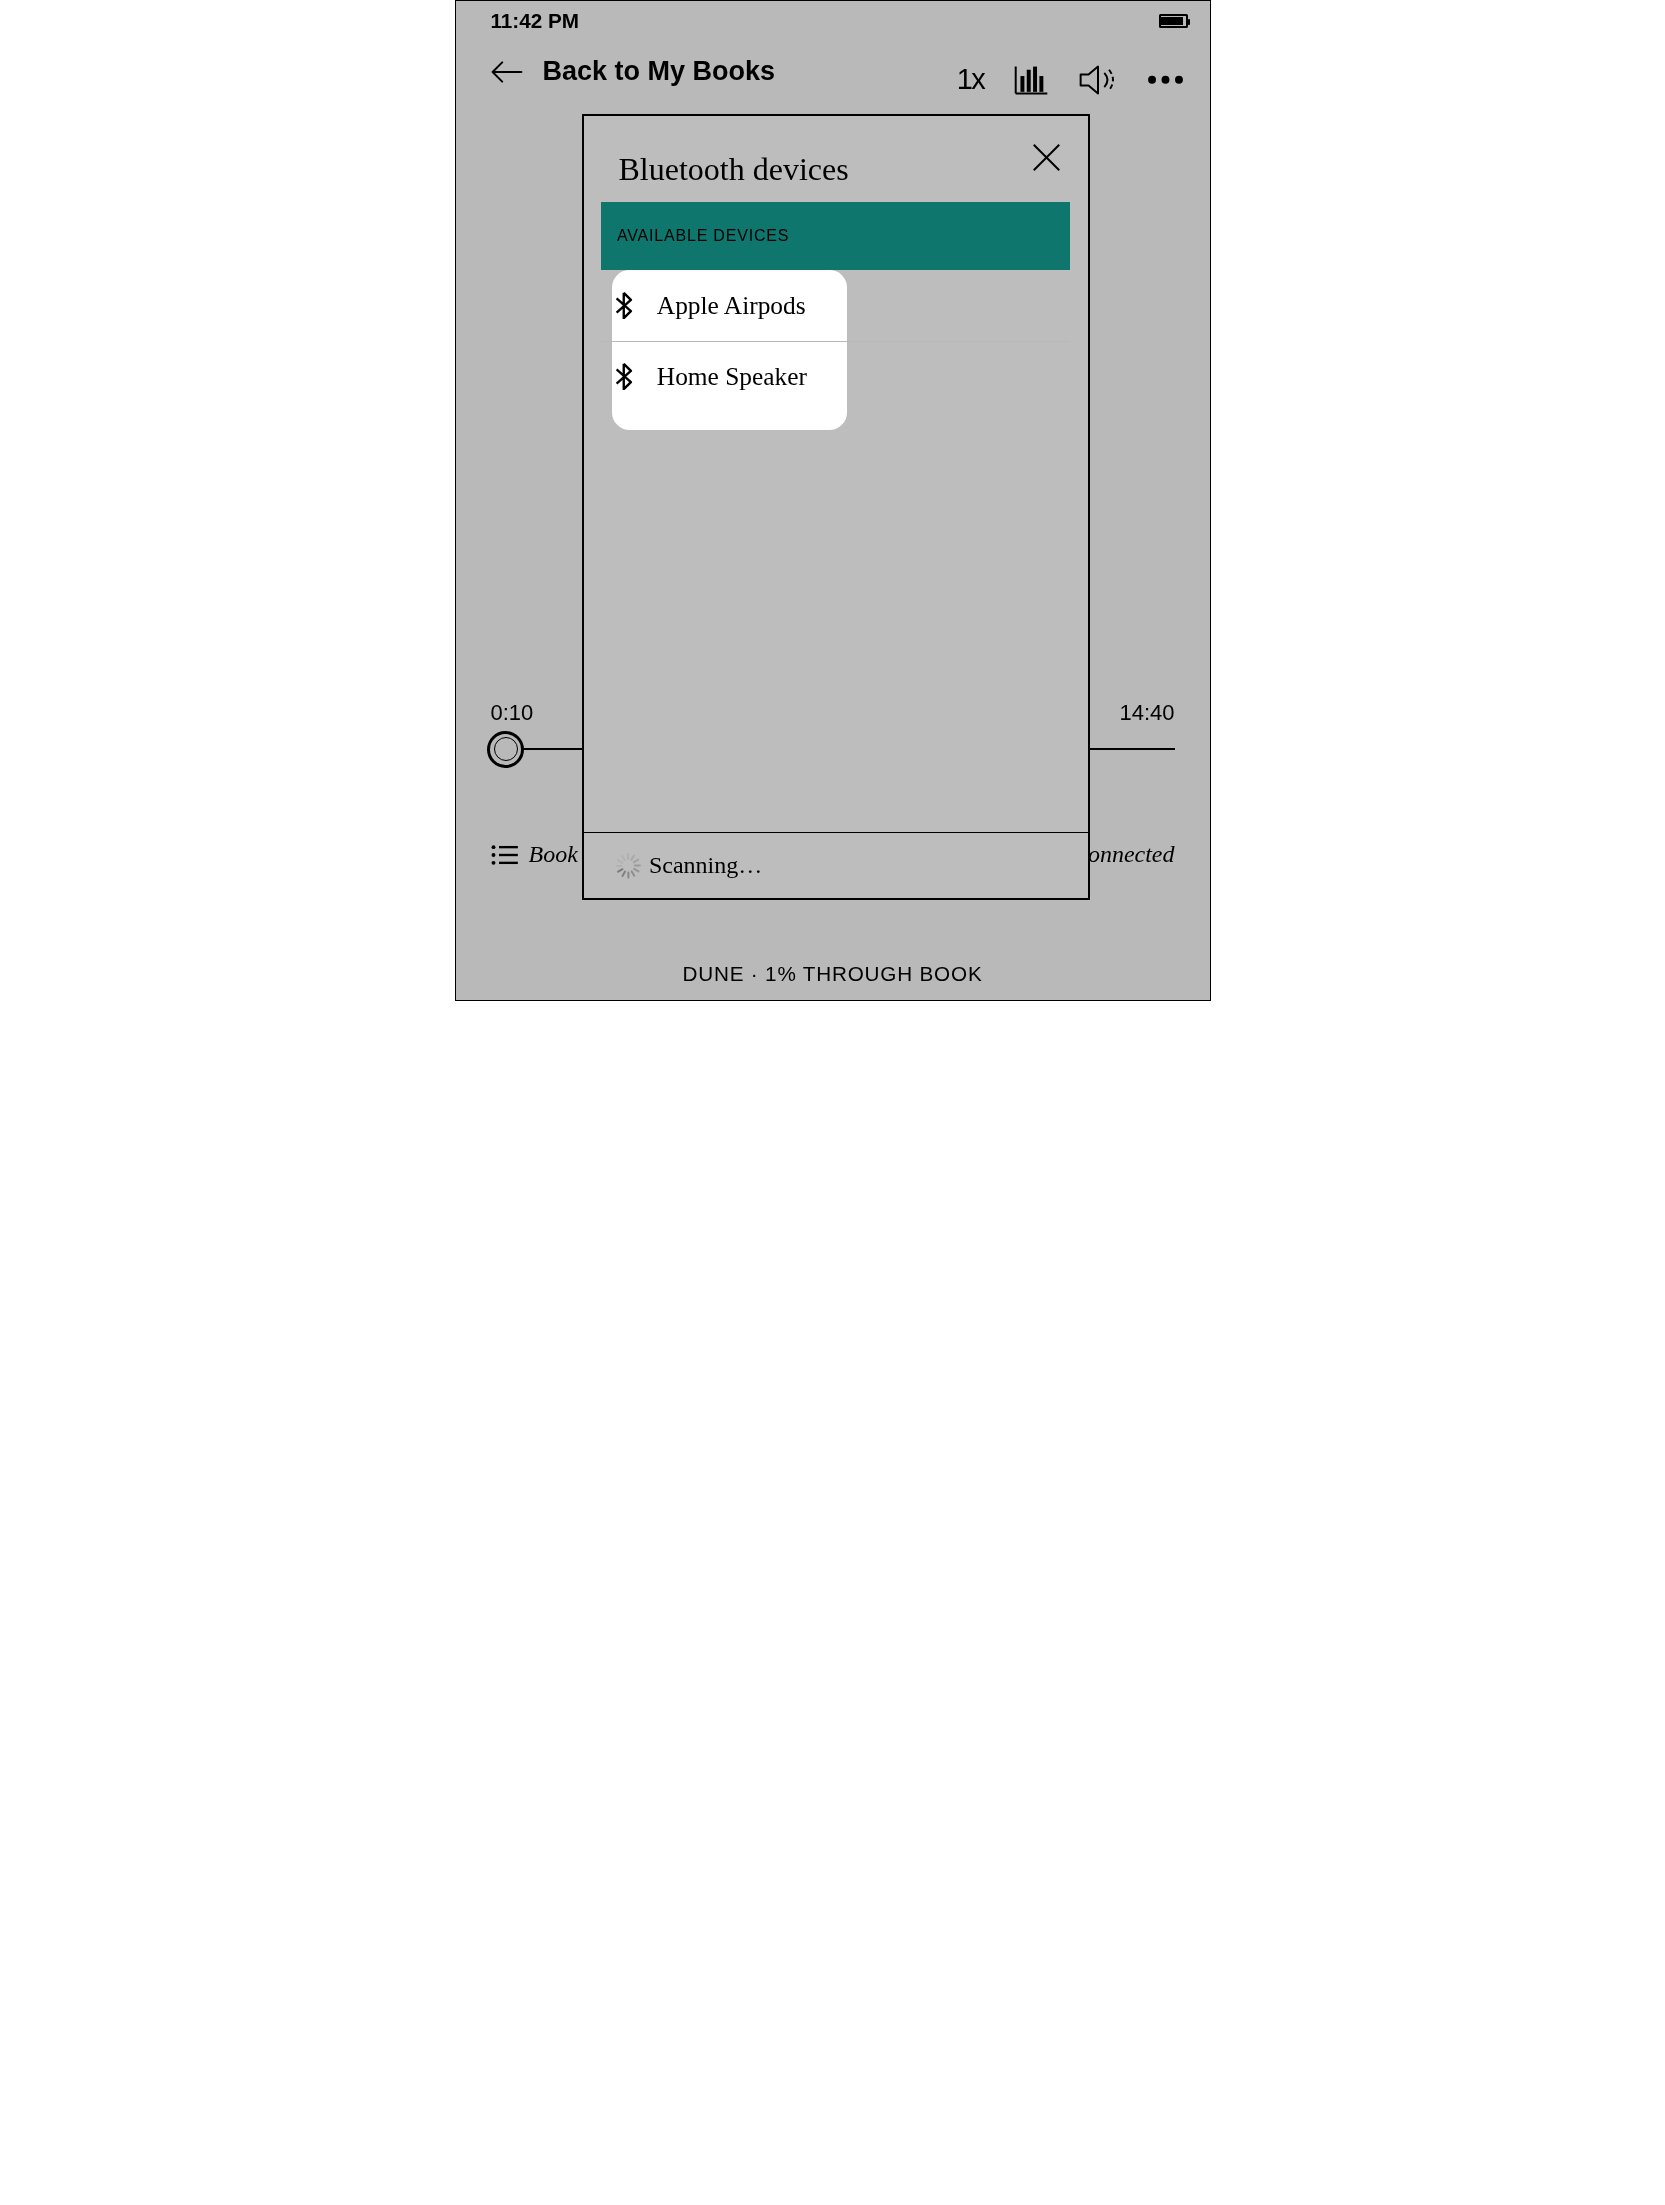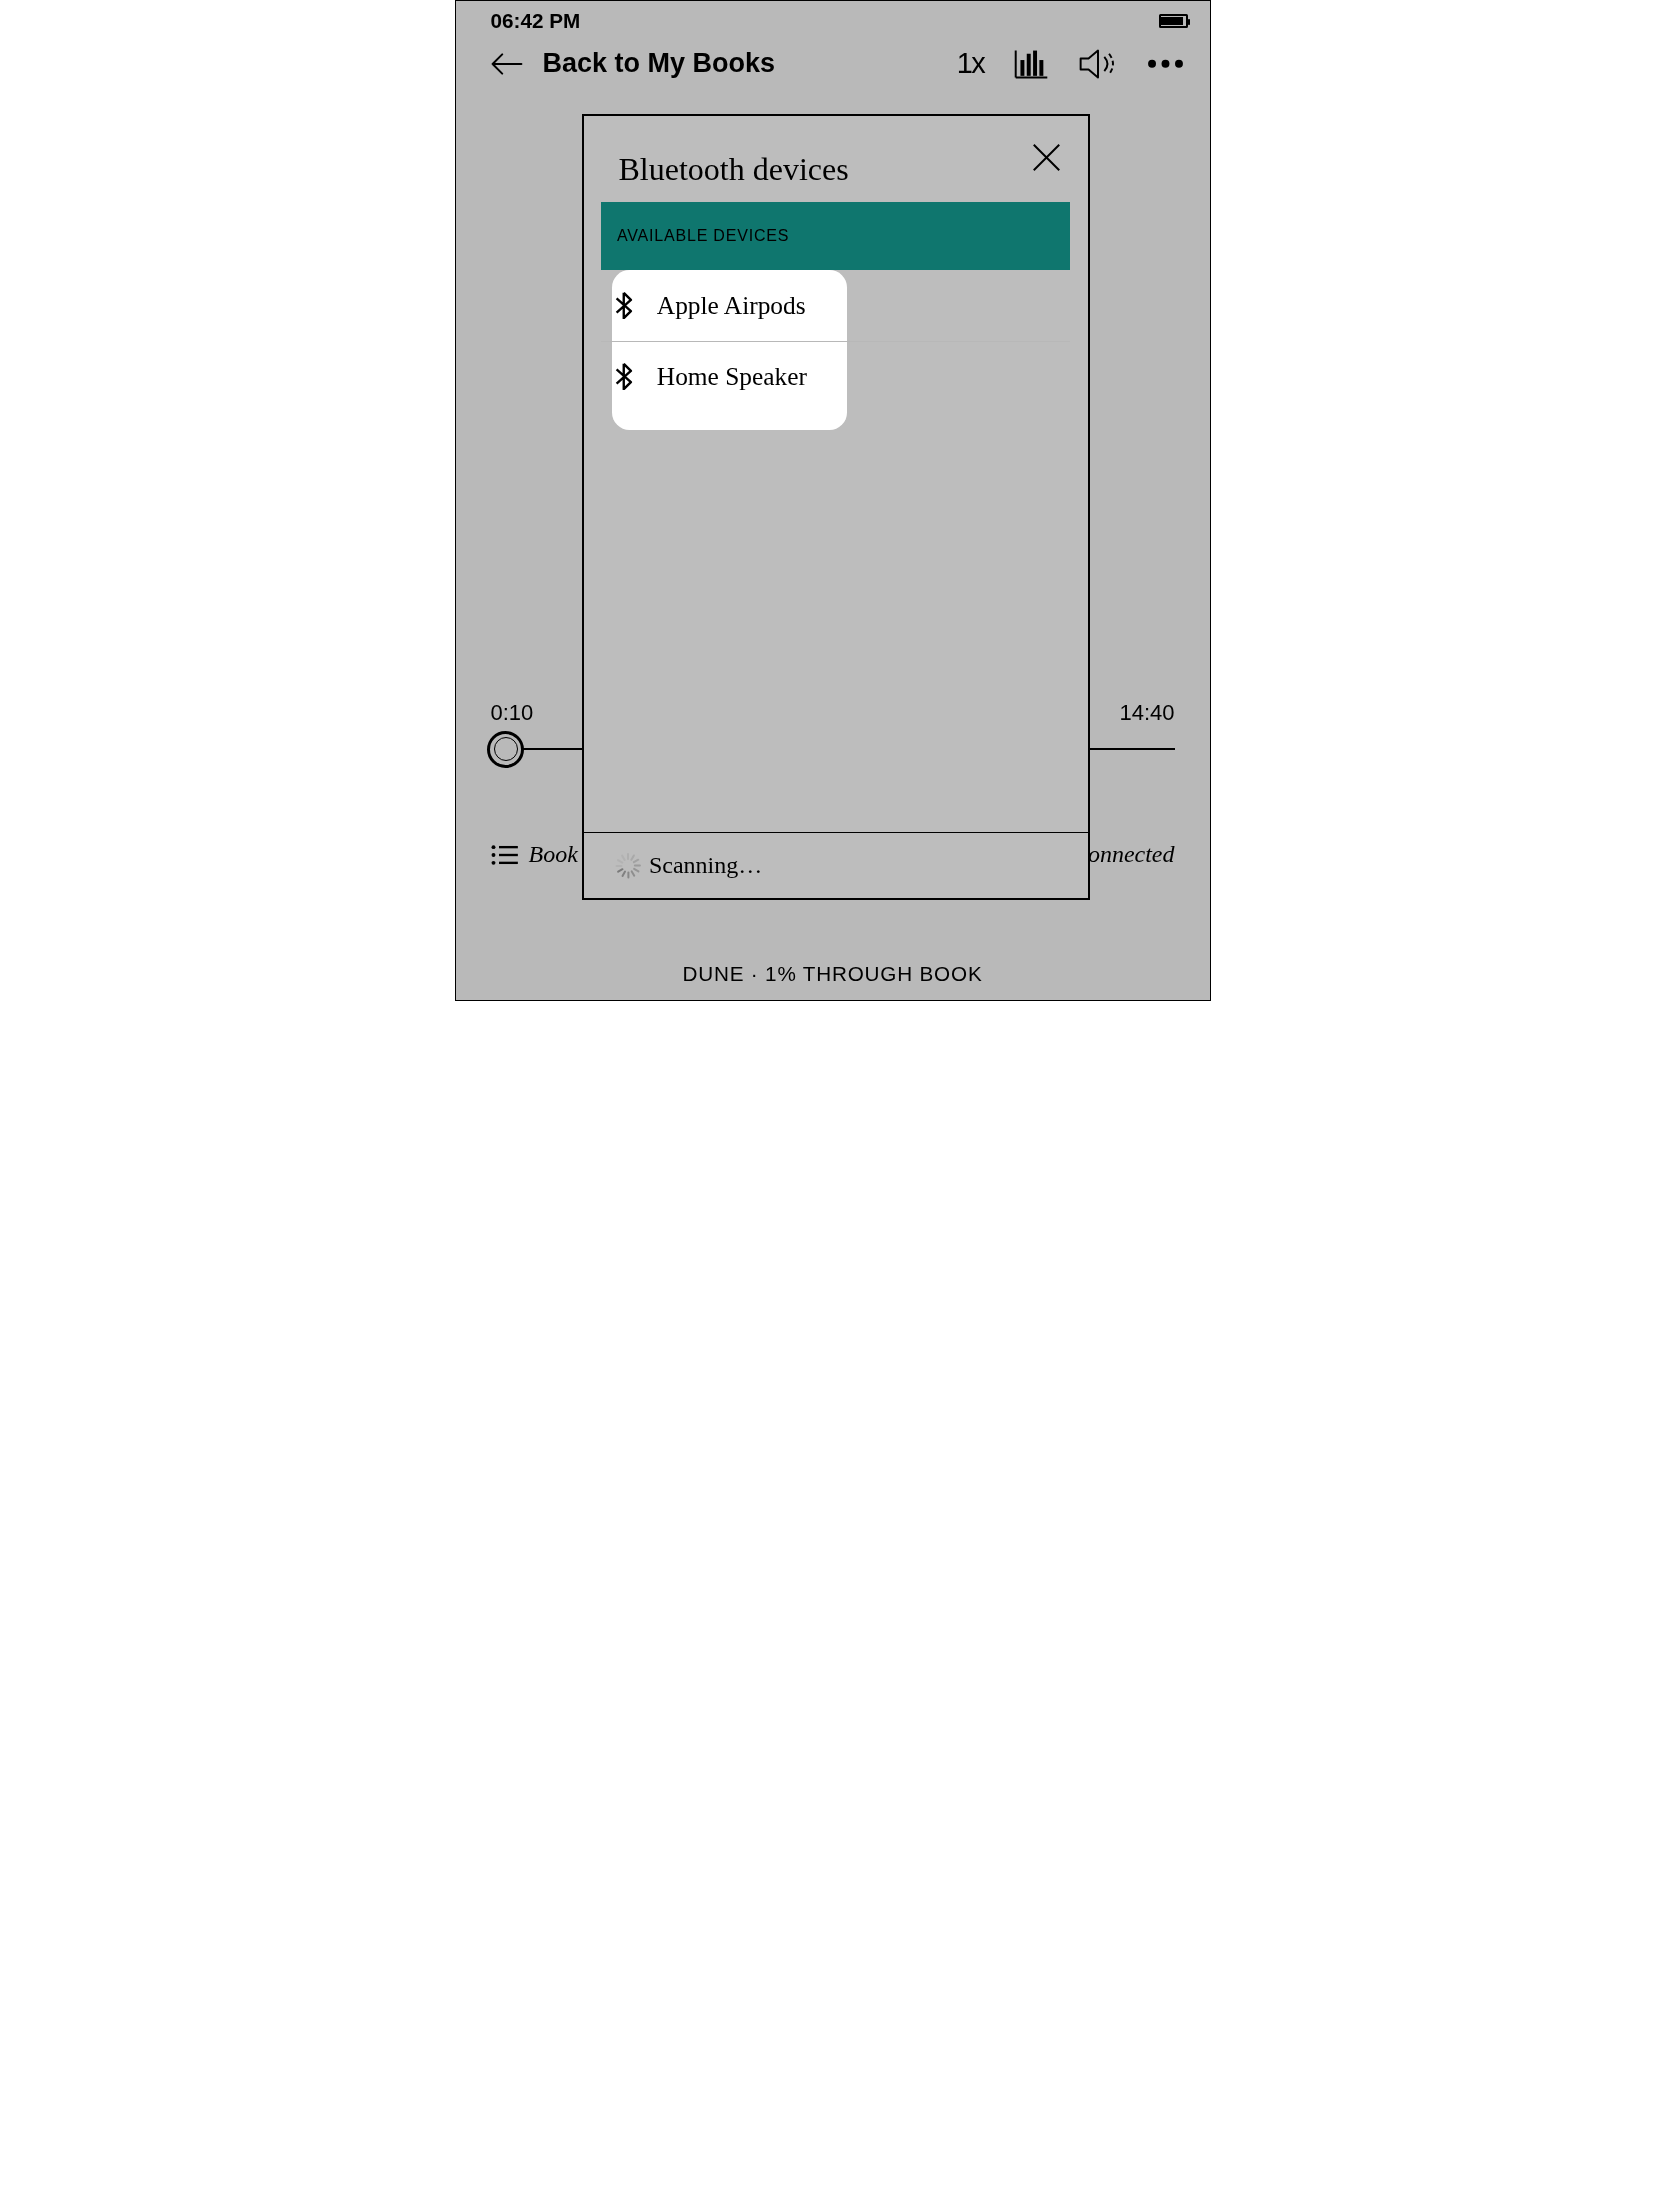--- a/index.html
+++ b/index.html
@@ -67,20 +67,21 @@
   .back-label {
     font-size: 27px;
     font-weight: 700;
     color: #000;
     flex: 1;
   }
   .nav-icons {
     display: flex;
     align-items: center;
     gap: 30px;
+    margin-top: 16px;
   }
   .speed-label {
     font-size: 29px;
     font-weight: 400;
     color: #000;
     letter-spacing: -1.6px;
   }
   .icon-btn { display:flex; align-items:center; justify-content:center; }
 
   
@@ -236,21 +237,21 @@
     border-radius: 1.6px;
     transform-origin: 1.2px 12.7px;
   }
 </style>
 </head>
 <body>
 
 <div class="device-frame">
 
   <div class="status-bar">
-    <span>06:42 PM</span>
+    <span>11:42 PM</span>
     <div class="battery">
       <div class="battery-fill"></div>
     </div>
   </div>
 
   <div class="top-nav">
     <div class="back-arrow icon-btn">
       <svg width="32" height="24" viewBox="0 0 40 30">
         <path d="M2 15 L38 15 M2 15 L14 3 M2 15 L14 27" stroke="#000" stroke-width="2.5" fill="none" stroke-linecap="round"></path>
       </svg>

